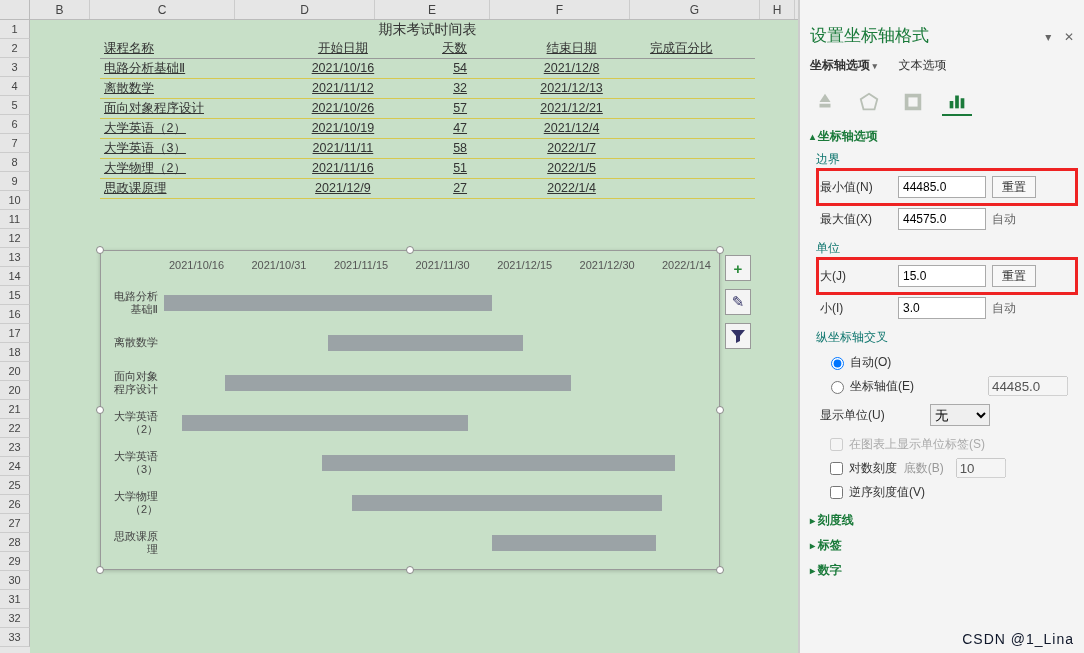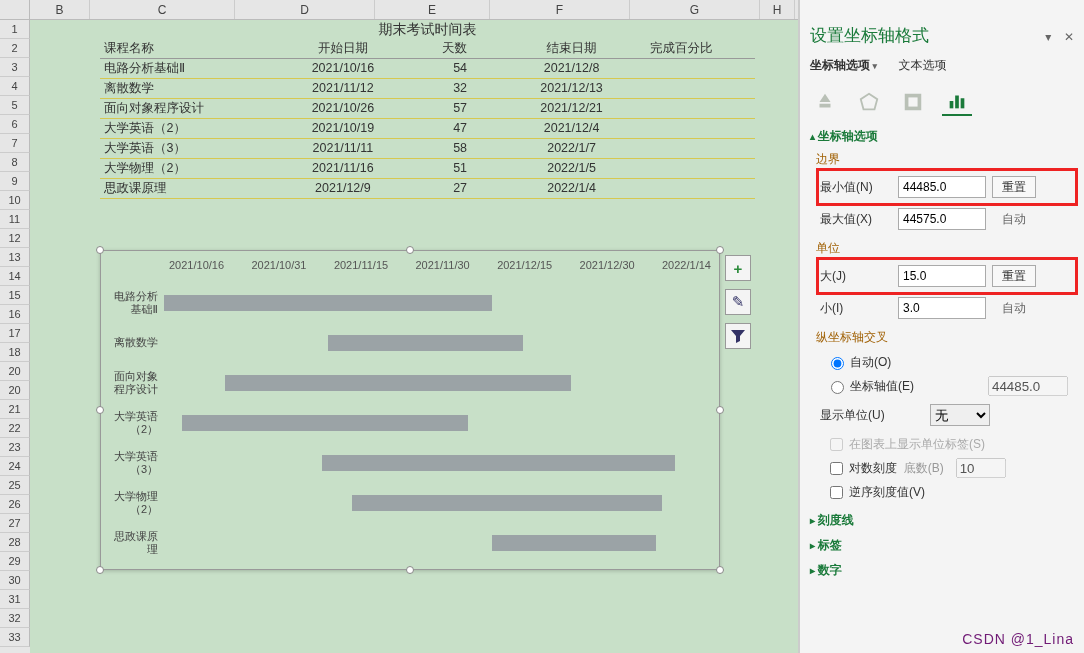--- a/index.html
+++ b/index.html
@@ -8,21 +8,21 @@
   .sheet-area { flex:1; position:relative; overflow:hidden; border-right:1px solid #ccc; }
   .col-headers { display:flex; height:20px; background:#e6e6e6; border-bottom:1px solid #bbb; }
   .rownum-spacer { width:30px; border-right:1px solid #bbb; background:#e6e6e6; }
   .colh { text-align:center; line-height:20px; border-right:1px solid #ccc; color:#444; user-select:none; }
   .row-headers { position:absolute; left:0; top:20px; width:30px; bottom:0; background:#e6e6e6; }
   .rowh { height:19px; line-height:19px; text-align:center; border-bottom:1px solid #ccc; border-right:1px solid #bbb; color:#444; font-size:11px; }
   .sheet-body { position:absolute; left:30px; top:20px; right:0; bottom:0; background:#c8e0c8; }
 
   .tbl { position:absolute; left:70px; top:0; width:655px; }
   .tbl .title { text-align:center; font-size:14px; height:19px; line-height:19px; font-weight:400; }
-  .tbl table { width:100%; border-collapse:collapse; }
+  .tbl table { width:100%; border-collapse:collapse;text-decoration:underline; }
   .tbl td { height:19px; line-height:19px; border-bottom:1px solid #d6c850; font-size:12.5px; padding:0 4px; }
   .tbl thead td { border-bottom:1px solid #999; font-weight:500; }
   .tbl td.c { text-align:center; }
   .tbl td.r { text-align:right; padding-right:30px; }
 
   .chart-box { position:absolute; left:70px; top:230px; width:620px; height:320px; background:#c8e0c8; border:1px solid #999; box-shadow:0 1px 4px rgba(0,0,0,0.2); }
   .sel-handle { position:absolute; width:8px; height:8px; background:#fff; border:1px solid #888; border-radius:50%; }
   .sh-tl{top:-5px;left:-5px}.sh-tm{top:-5px;left:50%;margin-left:-4px}.sh-tr{top:-5px;right:-5px}
   .sh-ml{top:50%;left:-5px;margin-top:-4px}.sh-mr{top:50%;right:-5px;margin-top:-4px}
   .sh-bl{bottom:-5px;left:-5px}.sh-bm{bottom:-5px;left:50%;margin-left:-4px}.sh-br{bottom:-5px;right:-5px}
@@ -47,39 +47,39 @@
   .tab-row .tab.active { font-weight:700; }
   .tab-row .drop::after { content:" ▾"; font-size:9px; color:#666; }
   .icon-row { display:flex; gap:14px; margin:14px 0 12px 0; }
   .icon-btn { width:30px; height:28px; display:flex; align-items:center; justify-content:center; color:#b9c0b6; cursor:pointer; }
   .icon-btn.selected { color:#1a7a3a; border-bottom:2px solid #1a7a3a; }
   .icon-btn svg { width:22px; height:22px; }
 
   .section-head { color:#1a7a3a; font-size:12px; font-weight:600; margin:8px 0 6px 0; cursor:pointer; }
   .section-head::before { content:"▸ "; font-size:10px; }
   .section-head.open::before { content:"▴ "; }
-  .subsection { font-size:12px; color:#a16207; margin:6px 0 4px 6px; }
+  .subsection { font-size:12px; color:#0f766e; margin:6px 0 4px 6px; }
 
   .field-row { display:flex; align-items:center; height:30px; margin:2px 0 2px 10px; }
   .field-row label { width:78px; font-size:12px; color:#333; }
   .field-row input[type=text] { width:88px; height:22px; border:1px solid #aaa; padding:0 4px; font-size:12px; }
   .field-row .btn { width:44px; height:22px; line-height:20px; text-align:center; border:1px solid #aaa; background:#f8f8f8; font-size:12px; margin-left:6px; cursor:pointer; }
-  .field-row .auto { width:44px; margin-left:6px; font-size:12px; color:#666; text-align:center; }
+  .field-row .auto { width:44px; margin-left:6px; font-size:12px; color:#666; }
   .hi { outline:3px solid #ee2222; outline-offset:1px; }
 
   .radio-row, .check-row { display:flex; align-items:center; height:24px; margin-left:16px; font-size:12px; }
   .radio-row input, .check-row input { margin-right:6px; }
   .radio-row.assoc input[type=text] { margin-left:auto; width:80px; height:20px; }
   .check-row.assoc input[type=text] { margin-left:12px; width:50px; height:20px; }
 
   .du-row { display:flex; align-items:center; margin:6px 0 6px 10px; }
   .du-row label { width:110px; }
   .du-row select { width:60px; height:22px; border:1px solid #aaa; }
 
-  .watermark { position:absolute; right:10px; bottom:6px; color:#701a75; font-size:14px; font-weight:500; letter-spacing:1px; pointer-events:none; }
+  .watermark { position:absolute; right:10px; bottom:6px; color:#0f172a; font-size:14px; font-weight:500; letter-spacing:1px; pointer-events:none; }
 </style>
 </head>
 <body>
 
 <div class="app">
 
   <div class="sheet-area">
     <div class="col-headers">
       <div class="rownum-spacer"></div>
     <div class="colh" style="width: 60px;">B</div>

